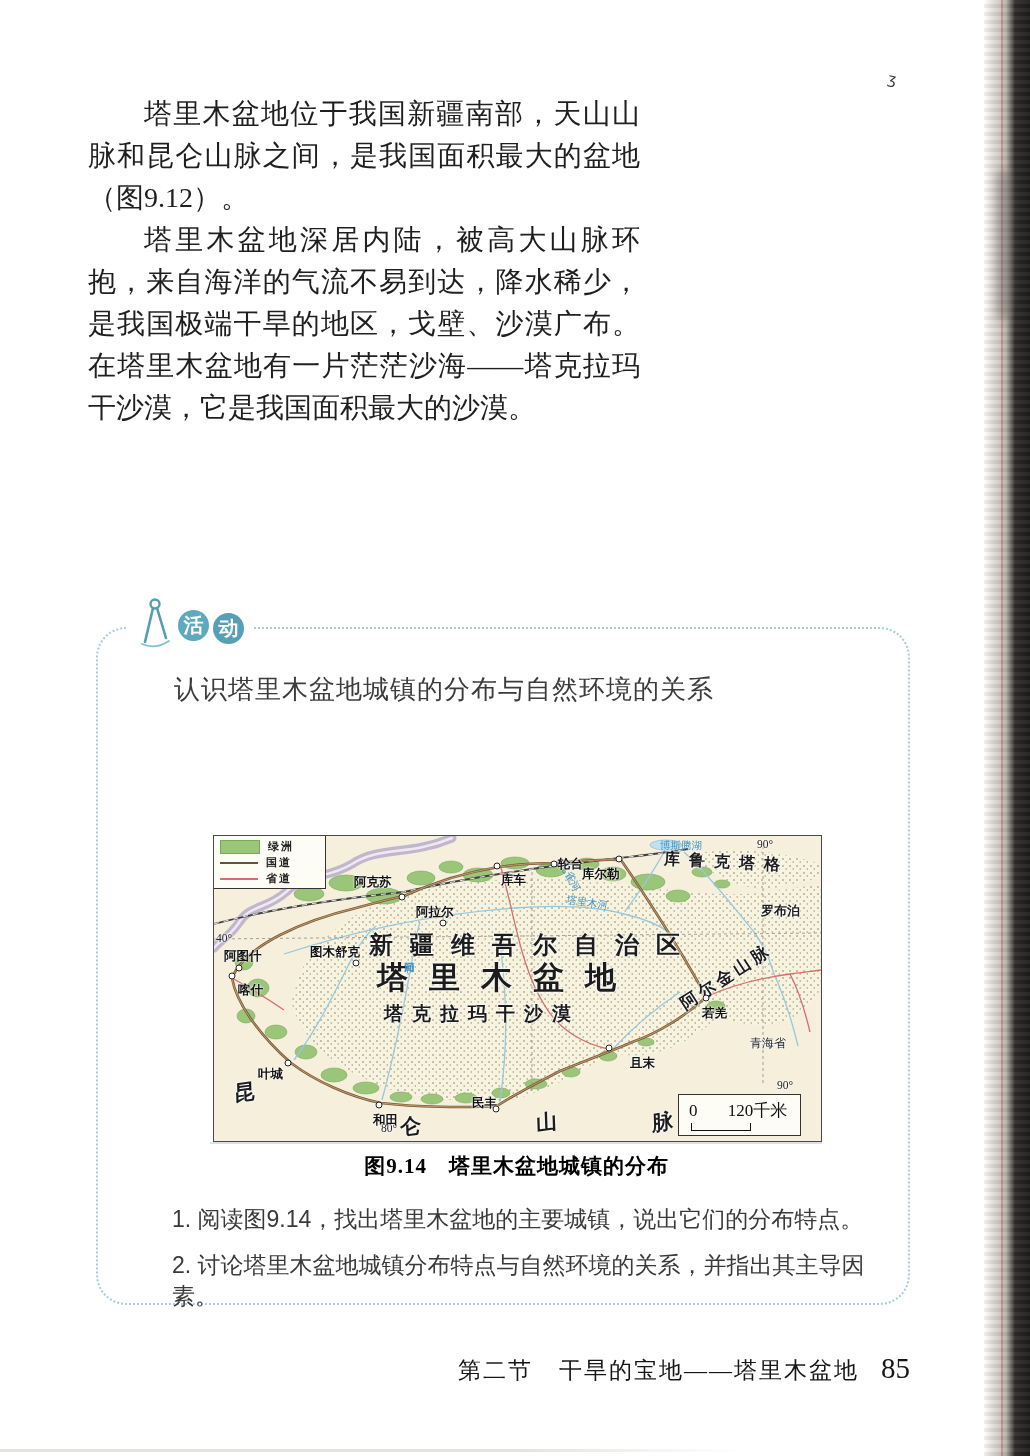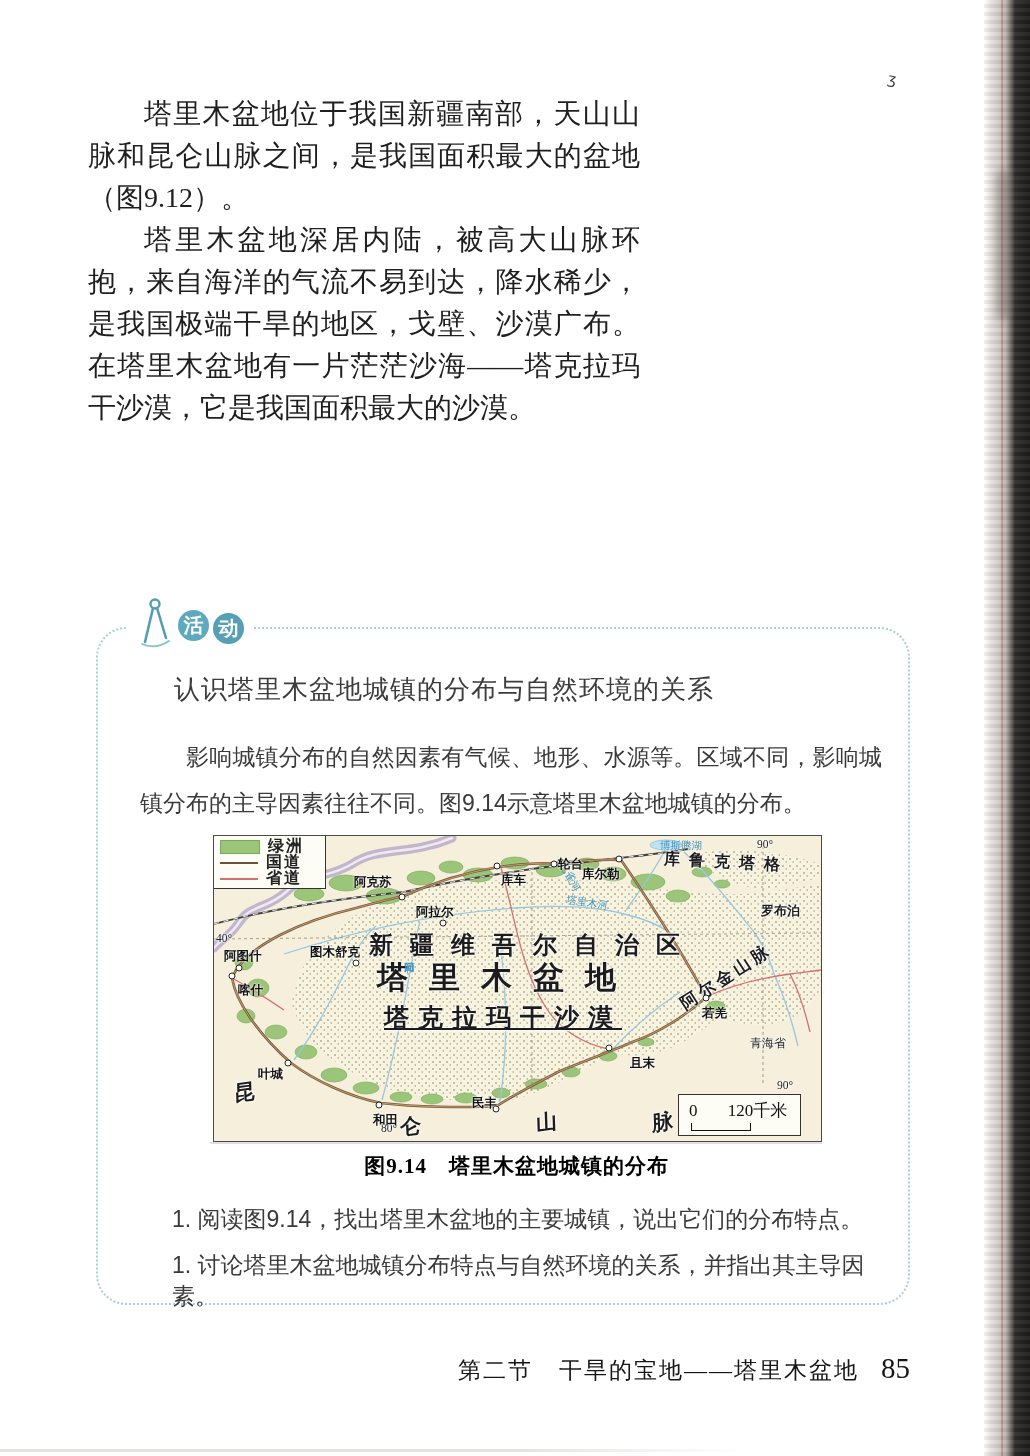--- a/index.html
+++ b/index.html
@@ -35,39 +35,39 @@
        background:#f5efdc;overflow:hidden;}
   .map svg{position:absolute;left:0;top:0;}
   .maplabel{position:absolute;white-space:nowrap;color:#1c1c1c;
             text-shadow:0 0 2px #fff,0 0 2px #fff,0 0 3px #fff;}
   .city-dot{position:absolute;width:7px;height:7px;border-radius:50%;background:#ffffff;
             border:1.4px solid #222;box-sizing:border-box;transform:translate(-50%,-50%);}
   .city-name{position:absolute;font-size:12.5px;font-weight:bold;white-space:nowrap;color:#111;
              text-shadow:0 0 2px #fff,0 0 2px #fff;}
   .lbl-region{left:155px;top:93px;font-size:24px;font-weight:bold;letter-spacing:17px;}
   .lbl-basin{left:163px;top:121px;font-size:31px;font-weight:bold;letter-spacing:21px;}
-  .lbl-desert{left:170px;top:165px;font-size:25px;font-weight:bold;letter-spacing:9px;text-decoration:underline;}
+  .lbl-desert{left:170px;top:165px;font-size:19px;font-weight:bold;letter-spacing:9px;}
   .lbl-kuruktag{left:450px;top:16px;font-size:16px;font-weight:bold;letter-spacing:9px;transform:rotate(3deg);}
   .lbl-lopnur{left:547px;top:66px;font-size:13px;font-weight:bold;}
   .lbl-altun{left:468px;top:158px;font-size:17px;font-weight:bold;letter-spacing:4px;
              transform:rotate(-33deg);transform-origin:left center;}
   .lbl-qinghai{left:536px;top:199px;font-size:12px;}
   .kunchar{font-size:21px;font-weight:bold;transform:skewX(-6deg) rotate(-8deg);}
   .water{color:#3f93c4;font-size:10.5px;text-shadow:none;}
   .coord{font-size:11.5px;color:#222;}
 
   .legend{position:absolute;left:0;top:0;width:112px;height:53px;background:#fdfdf6;
           border-right:1px solid #333;border-bottom:1px solid #333;box-sizing:border-box;
           padding:3px 4px 2px 6px;display:flex;flex-direction:column;justify-content:space-between;}
   .lrow{display:flex;align-items:center;height:15px;}
   .lrow .sw{width:38px;margin-right:8px;flex:0 0 auto;}
   .sw-oasis{height:12px;background:#9bc579;border:1px solid #79a95b;}
   .sw-nat{height:0;border-top:2.4px solid #6b5136;}
   .sw-prov{height:0;border-top:2px solid #d46f6f;}
-  .lrow span{font-size:16px;font-weight:bold;color:#222;letter-spacing:2px;}
+  .lrow span{font-size:11px;font-weight:bold;color:#222;letter-spacing:2px;}
 
   .scalebox{position:absolute;left:464px;top:258px;width:123px;height:42px;background:#fdfdf6;
             border:1px solid #333;box-sizing:border-box;}
   .scale-nums{position:absolute;left:10px;top:4px;font-size:17px;color:#111;}
   .scale-num0{margin-right:26px;}
   .scale-bracket{position:absolute;left:12px;top:28px;width:58px;height:7px;
                  border-left:1.4px solid #111;border-right:1.4px solid #111;border-bottom:1.4px solid #111;}
 
   .figure-caption{position:absolute;left:213px;top:1152px;width:607px;text-align:center;
                   font-size:21px;font-weight:600;color:#000000;letter-spacing:1px;}
@@ -113,21 +113,20 @@
         <path d="M17,12 L9,46" fill="none" stroke="#549db3" stroke-width="2.6" stroke-linecap="round"></path>
         <path d="M21,12 L30,42" fill="none" stroke="#549db3" stroke-width="2.6" stroke-linecap="round"></path>
         <path d="M6,48 Q19,54 33,45" fill="none" stroke="#7fc0d0" stroke-width="1.8" stroke-linecap="round"></path>
       </svg>
     </span>
     <span class="badge-circle">活</span>
     <span class="badge-circle second">动</span>
   </div>
 
   <div class="activity-title">认识塔里木盆地城镇的分布与自然环境的关系</div>
-  <div class="activity-intro">影响城镇分布的自然因素有气候、地形、水源等。区域不同，影响城镇分布的主导因素往往不同。图9.14示意塔里木盆地城镇的分布。</div>
 
   <div class="map">
     <svg width="607" height="305" viewBox="0 0 607 305" preserveAspectRatio="none">
       <defs>
         <pattern id="stip" width="7" height="7" patternUnits="userSpaceOnUse">
           <rect width="7" height="7" fill="#f7f3df"></rect>
           <circle cx="2" cy="2" r="0.8" fill="#857f63"></circle>
           <circle cx="5.2" cy="5" r="0.7" fill="#938c6e"></circle>
         </pattern>
       </defs>
@@ -272,21 +271,21 @@
         <span class="scale-num0">0</span>
         <span>120千米</span>
       </div>
       <div class="scale-bracket"></div>
     </div>
   </div>
 
   <div class="figure-caption">图9.14　塔里木盆地城镇的分布</div>
 
   <div class="question q1">1. 阅读图9.14，找出塔里木盆地的主要城镇，说出它们的分布特点。</div>
-  <div class="question q2">1. 讨论塔里木盆地城镇分布特点与自然环境的关系，并指出其主导因素。</div>
+  <div class="question q2">2. 讨论塔里木盆地城镇分布特点与自然环境的关系，并指出其主导因素。</div>
 
   <div class="footer">
     <span class="sect">第二节</span>
     <span class="title">干旱的宝地——塔里木盆地</span>
     <span class="pagenum">85</span>
   </div>
 
   <span class="squiggle">ʒ</span>
   <div class="page-edge"></div>
   <div class="edge-smudge"></div>

